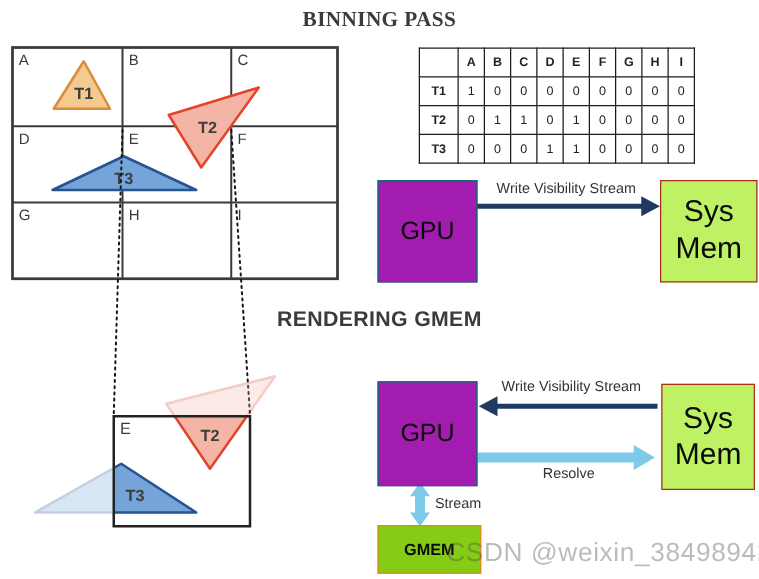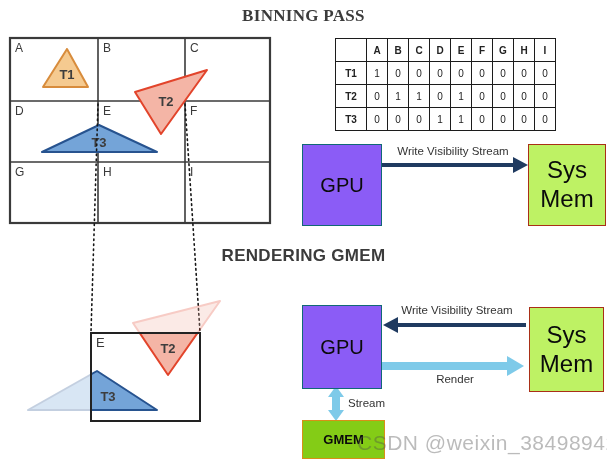--- a/index.html
+++ b/index.html
@@ -18,21 +18,21 @@
   .gridline{stroke:#3a3a3a;stroke-width:1.6;}
   .gridframe{fill:#fff;stroke:#3a3a3a;stroke-width:2.2;}
   .dotted{stroke:#161616;stroke-width:1.6;stroke-dasharray:1.6 3.4;stroke-linecap:round;fill:none;}
   .magframe{fill:none;stroke:#222;stroke-width:2;}
   .navy{stroke:#1F3A60;stroke-width:4;}
   .navyhead{fill:#1F3A60;}
   .lblue{stroke:#7ECAE9;stroke-width:8;}
   .lbluehead{fill:#7ECAE9;}
   .box{position:absolute;z-index:2;display:flex;align-items:center;justify-content:center;
        text-align:center;color:#0b0b0b;}
-  .gpu{background:#8b5cf6;border:1px solid #116876;font-size:20px;}
+  .gpu{background:#a21caf;border:1px solid #116876;font-size:20px;}
   .sysmem{background:#bef264;border:1px solid #a92f17;font-size:24px;line-height:1.2;}
   .gmem{background:#84cc16;border:1px solid #d88f17;font-size:13px;font-weight:700;}
   .flowlabel{position:absolute;z-index:3;font-size:11.5px;color:#333;text-align:center;}
   .bin-table{position:absolute;left:335px;top:38px;z-index:2;border-collapse:collapse;
              table-layout:fixed;background:#fff;}
   .bin-table th,.bin-table td{border:1.7px solid #1c1c1c;padding:0;text-align:center;
              vertical-align:middle;height:22px;font-size:10px;}
   .bin-table th{font-weight:700;}
   .bin-table td{font-weight:400;}
   .col0{width:31px;} .coln{width:21px;}
@@ -176,18 +176,18 @@
 
   <div class="box gpu" style="left:302px;top:144px;width:78px;height:80px;">GPU</div>
   <div class="box sysmem" style="left:528px;top:144px;width:76px;height:80px;">Sys Mem</div>
   <div class="flowlabel" style="left:380px;top:145px;width:146px;">Write Visibility Stream</div>
 
   <div class="box gpu" style="left:302px;top:305px;width:78px;height:82px;">GPU</div>
   <div class="box sysmem" style="left:529px;top:307px;width:73px;height:83px;">Sys Mem</div>
   <div class="box gmem" style="left:302px;top:420px;width:81px;height:37px;">GMEM</div>
 
   <div class="flowlabel" style="left:384px;top:304px;width:146px;">Write Visibility Stream</div>
-  <div class="flowlabel" style="left:382px;top:373px;width:146px;">Render</div>
+  <div class="flowlabel" style="left:382px;top:373px;width:146px;">Resolve</div>
   <div class="flowlabel" style="left:348px;top:397px;width:50px;text-align:left;">Stream</div>
 
   <div class="watermark">CSDN @weixin_38498942</div>
 
 </div>
 
 </body></html>

